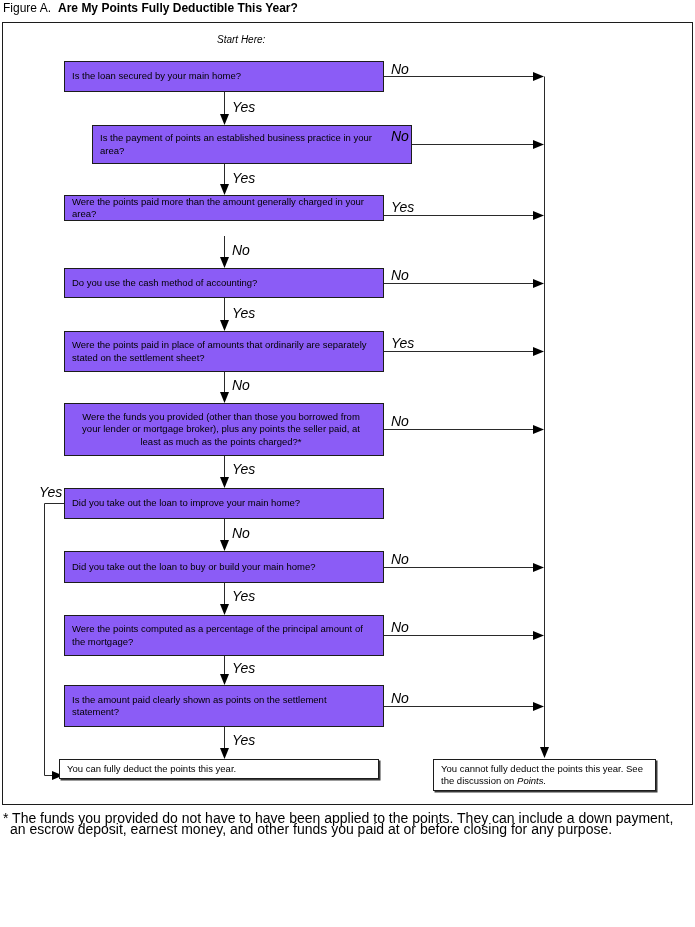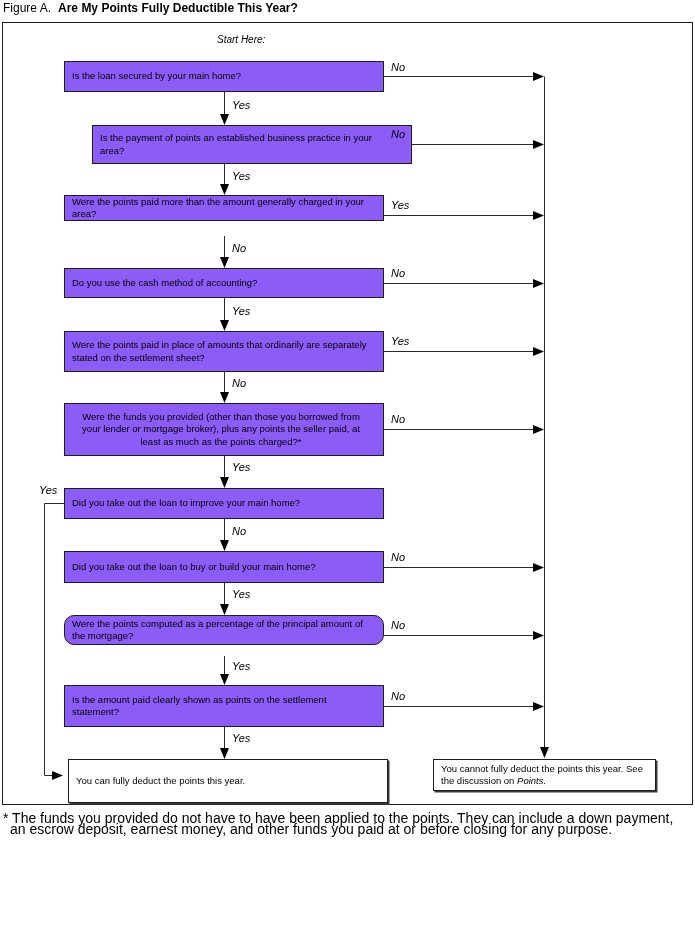--- a/index.html
+++ b/index.html
@@ -26,21 +26,21 @@
     padding:2px 13px 2px 7px;font-size:9.5px;line-height:12.5px;
   }
   .rbox{
     position:absolute;box-sizing:border-box;
     border:1px solid #1c1c1c;background:#fff;
     box-shadow:1.5px 1.5px 0 #3a3a3a;
     display:flex;align-items:center;
     padding:2px 8px 2px 7px;font-size:9.5px;line-height:12.5px;
   }
   .branch-label{
-    position:absolute;font-size:11px;font-style:italic;white-space:nowrap;text-align:center;
+    position:absolute;font-size:14px;font-style:italic;white-space:nowrap;text-align:center;
   }
   .footnote{
     position:absolute;left:3px;top:813px;width:688px;
     font-size:14px;line-height:11px;
     padding-left:7px;text-indent:-7px;box-sizing:border-box;
   }
   .it{font-style:italic;}
   svg line, svg polyline{stroke:#2a2a2a;stroke-width:1;fill:none;}
   svg polygon{fill:#000;stroke:none;}
 </style>
@@ -105,21 +105,21 @@
   <div class="start-label">Start Here:</div>
 
   <div class="qbox" style="top:38px;height:31px;">Is the loan secured by your main home?</div>
   <div class="qbox" style="top:102px;height:39px;margin-left:28px;">Is the payment of points an established business practice in your area?</div>
   <div class="qbox" style="top:172px;height:26px;">Were the points paid more than the amount generally charged in your area?</div>
   <div class="qbox" style="top:245px;height:30px;">Do you use the cash method of accounting?</div>
   <div class="qbox" style="top:308px;height:41px;">Were the points paid in place of amounts that ordinarily are separately stated on the settlement sheet?</div>
   <div class="qbox" style="top:380px;height:53px;text-align:center;">Were the funds you provided (other than those you borrowed from your lender or mortgage broker), plus any points the seller paid, at least as much as the points charged?*</div>
   <div class="qbox" style="top:465px;height:31px;">Did you take out the loan to improve your main home?</div>
   <div class="qbox" style="top:528px;height:32px;">Did you take out the loan to buy or build your main home?</div>
-  <div class="qbox" style="top:592px;height:30px;border-radius:10px;">Were the points computed as a percentage of the principal amount of the mortgage?</div>
+  <div class="qbox" style="top:592px;height:41px;">Were the points computed as a percentage of the principal amount of the mortgage?</div>
   <div class="qbox" style="top:662px;height:42px;">Is the amount paid clearly shown as points on the settlement statement?</div>
 
   <div class="branch-label" style="left:229px;top:76px;">Yes</div>
   <div class="branch-label" style="left:229px;top:147px;">Yes</div>
   <div class="branch-label" style="left:229px;top:219px;">No</div>
   <div class="branch-label" style="left:229px;top:282px;">Yes</div>
   <div class="branch-label" style="left:229px;top:354px;">No</div>
   <div class="branch-label" style="left:229px;top:438px;">Yes</div>
   <div class="branch-label" style="left:229px;top:502px;">No</div>
   <div class="branch-label" style="left:229px;top:565px;">Yes</div>
@@ -130,21 +130,21 @@
   <div class="branch-label" style="left:388px;top:105px;">No</div>
   <div class="branch-label" style="left:388px;top:176px;">Yes</div>
   <div class="branch-label" style="left:388px;top:244px;">No</div>
   <div class="branch-label" style="left:388px;top:312px;">Yes</div>
   <div class="branch-label" style="left:388px;top:390px;">No</div>
   <div class="branch-label" style="left:36px;top:461px;">Yes</div>
   <div class="branch-label" style="left:388px;top:528px;">No</div>
   <div class="branch-label" style="left:388px;top:596px;">No</div>
   <div class="branch-label" style="left:388px;top:667px;">No</div>
 
-  <div class="rbox" style="left:65px;top:736px;width:320px;height:44px;">
+  <div class="rbox" style="left:56px;top:736px;width:320px;height:20px;">
     <span>You can fully deduct the points this year.</span>
   </div>
   <div class="rbox" style="left:430px;top:736px;width:223px;height:32px;">
     <span><span>You cannot fully deduct the points this year. See the discussion on </span><span class="it">Points.</span></span>
   </div>
 
 </div>
 
 <div class="footnote">* The funds you provided do not have to have been applied to the points. They can include a down payment, an escrow deposit, earnest money, and other funds you paid at or before closing for any purpose.</div>
 

